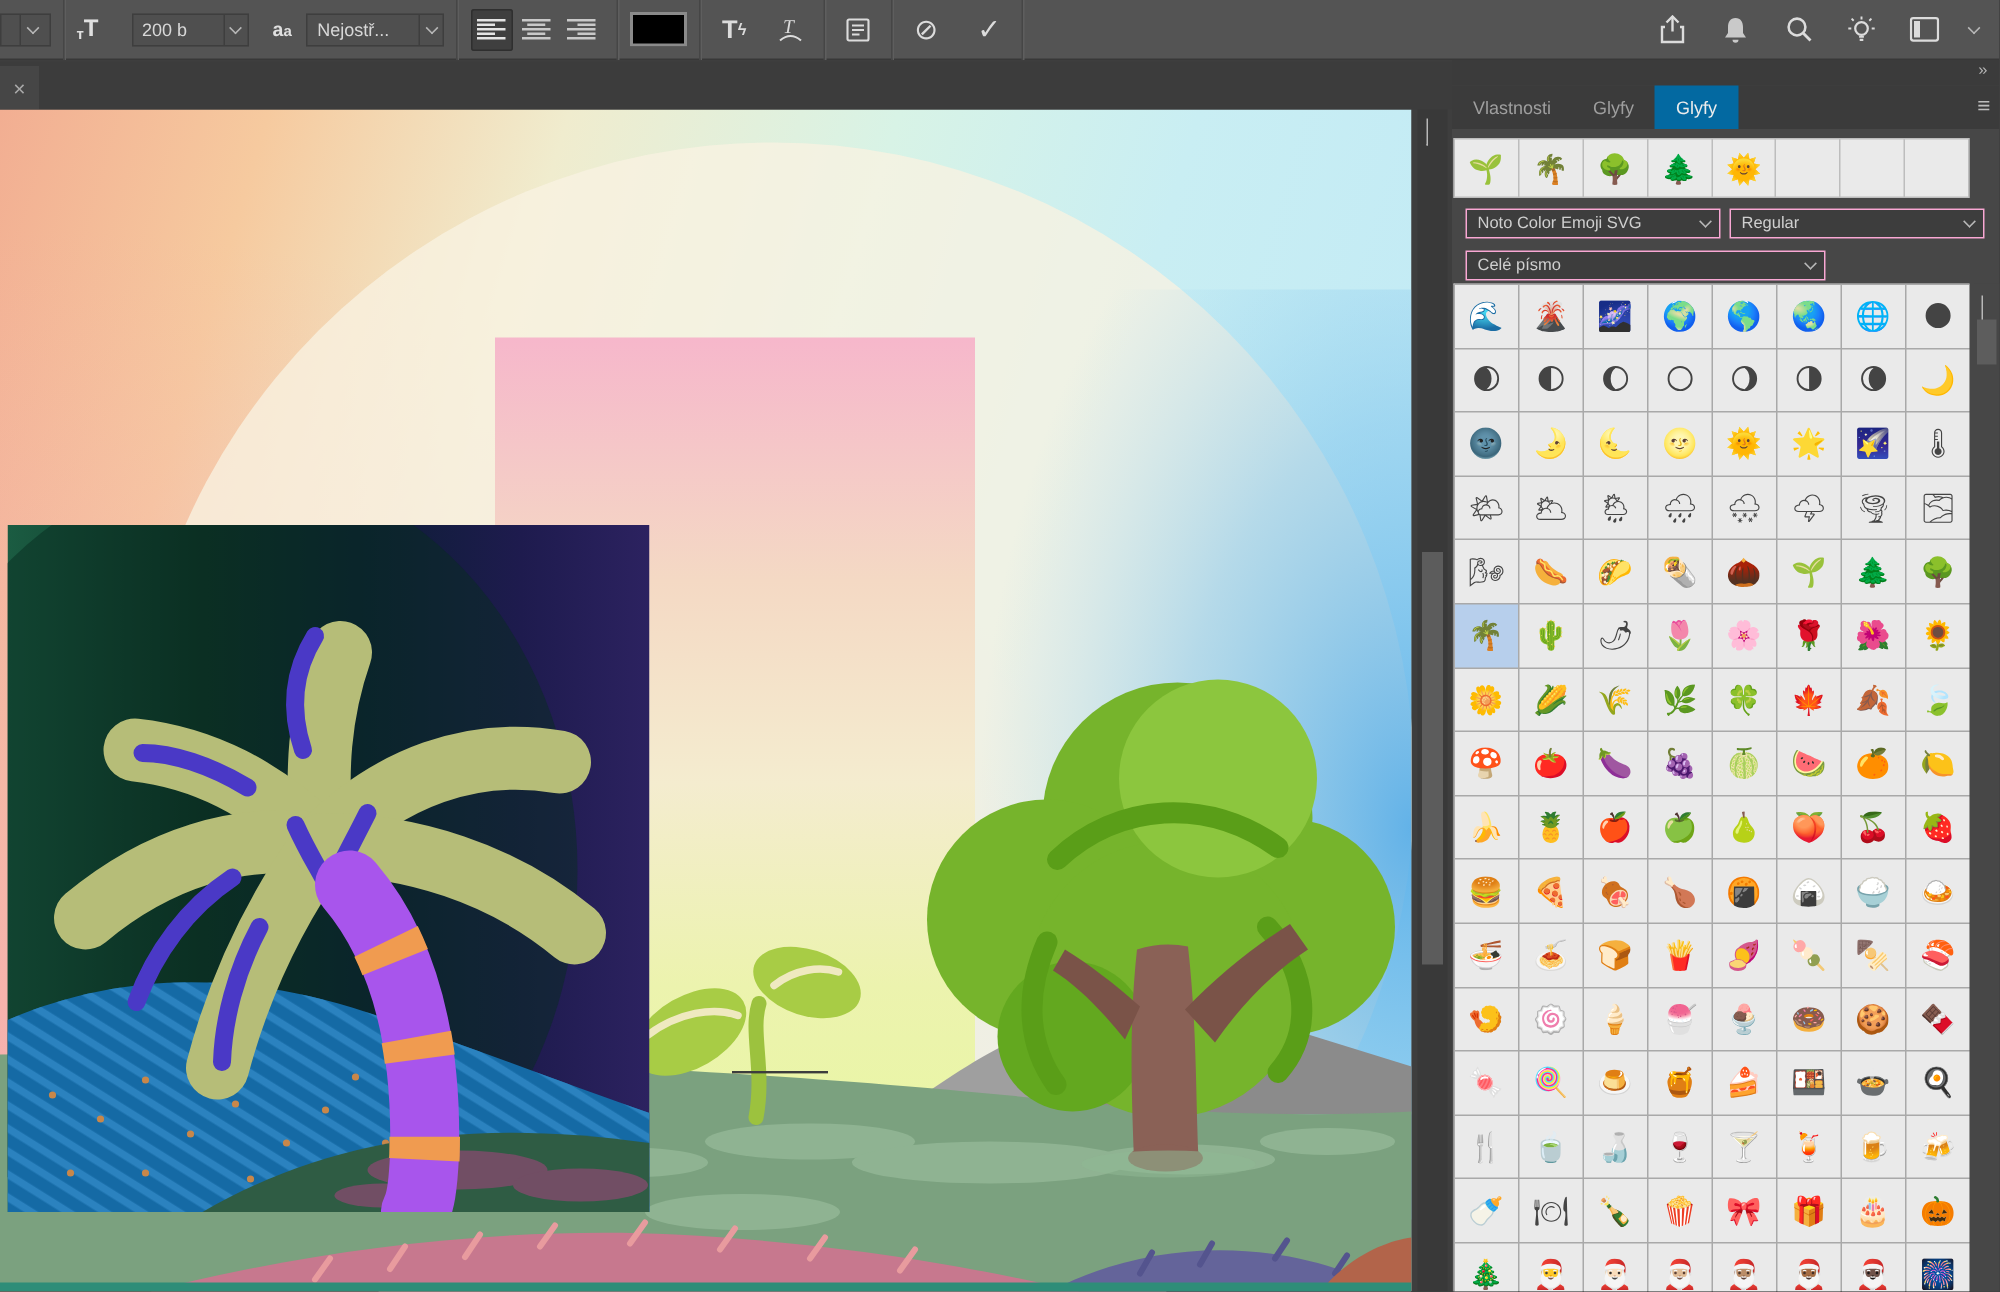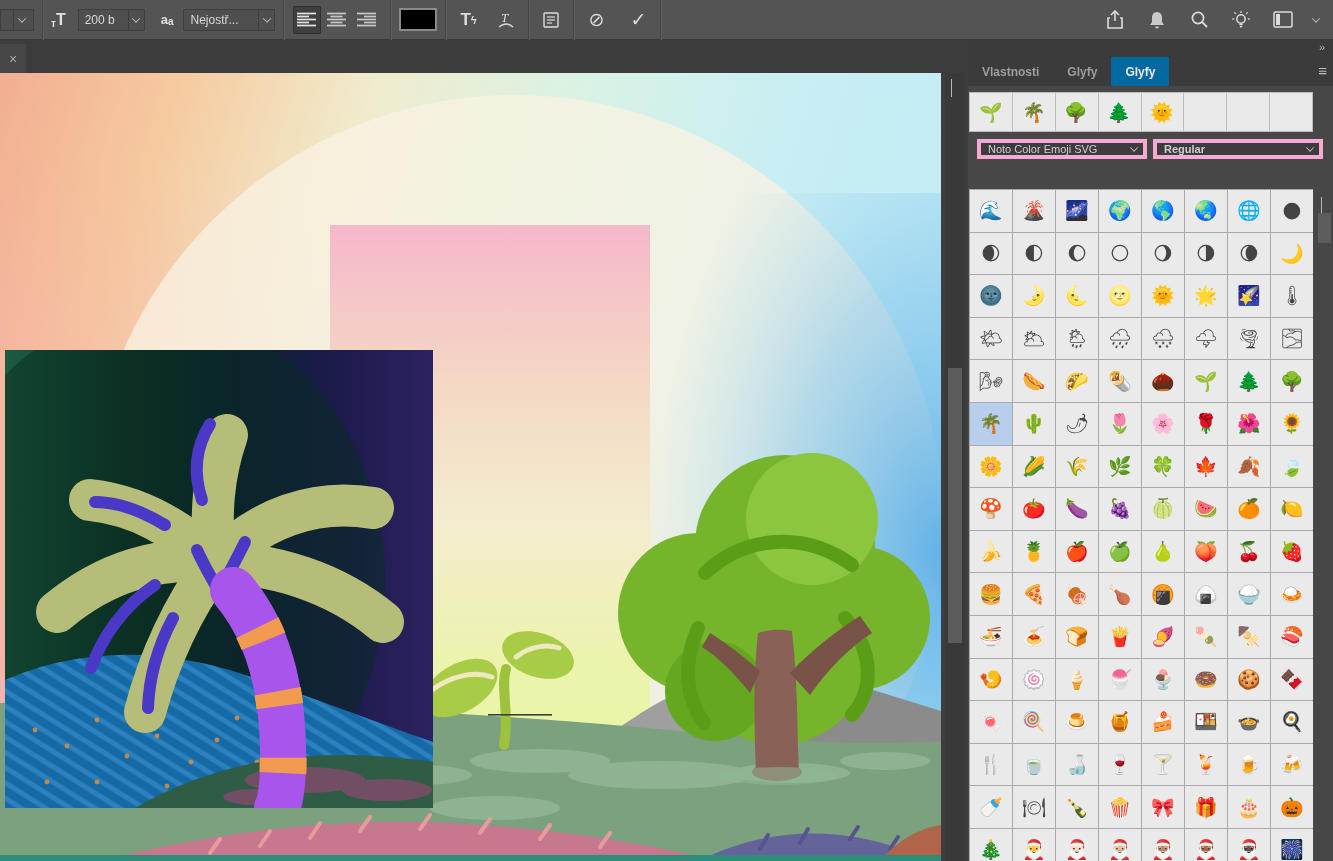--- a/index.html
+++ b/index.html
@@ -45,35 +45,35 @@
   .vscroll { position:absolute; left:945px; top:73px; width:20px; height:788px; background:#393939; }
   .vscroll .arrow { position:absolute; left:6px; top:6px; }
   .vscroll .thumb { position:absolute; left:3px; top:295px; width:14px; height:275px; background:#5c5c5c; }
 
   
   .panel { position:absolute; left:968px; top:40px; width:365px; height:821px; background:#474747; }
   .panel-topstrip { position:absolute; left:0; top:0; width:365px; height:17px; background:#3b3b3b;
                     color:#b5b5b5; font-size:11px; text-align:right; padding-right:8px; line-height:15px; }
   .panel-tabs { position:absolute; left:0; top:17px; width:365px; height:29px; background:#3b3b3b;
                 display:flex; align-items:stretch; font-size:12px; }
-  .ptab { padding:0 14px; display:flex; align-items:center; color:#9e9e9e; font-weight:bold; }
+  .ptab { padding:0 14px; display:flex; align-items:center; color:#9e9e9e; font-weight:normal; }
   .ptab.active { background:#0369a1; color:#ececec; }
   .panel-menu { position:absolute; right:6px; top:22px; color:#bdbdbd; font-size:15px; }
 
   .recent-row { position:absolute; left:1px; top:52px; width:344px; height:40px;
                 display:grid; grid-template-columns:repeat(8,1fr); gap:1px;
                 background:#bdbdbd; border:1px solid #bdbdbd; }
   .recent-row .gcell { height:100%; }
 
-  .pfield { position:absolute; background:#3d3d3d; border:4px solid #f9a8d4; height:20px;
+  .pfield { position:absolute; background:#3d3d3d; border:1px solid #f9a8d4; height:20px;
             color:#cfcfcf; font-size:11px; display:flex; align-items:center; }
   .pfield .val { flex:1; padding:0 7px; white-space:nowrap; overflow:hidden; }
   .pfield .chevbox { width:18px; display:flex; align-items:center; justify-content:center; }
   #fontFamilyField { left:9px; top:99px; width:170px; }
-  #fontStyleField  { left:185px; top:99px; width:170px;font-weight:bold; }
+  #fontStyleField  { left:185px; top:99px; width:170px; }
   #glyphRangeField { left:9px; top:127px; width:240px; }
 
   .glyph-grid { position:absolute; left:1px; top:149px; width:344px; height:672px;
                 display:grid; grid-template-columns:repeat(8,1fr); grid-auto-rows:41.6px; gap:1px;
                 background:#a9a9a9; border-left:1px solid #a9a9a9; border-top:1px solid #a9a9a9;
                 overflow:hidden; }
   .gcell { background:#eaeaea; display:flex; align-items:center; justify-content:center;
            font-family:"DejaVu Sans", sans-serif; font-size:19px; color:#444; overflow:hidden; }
   .gcell.sel { background:#b7cfec; }
 
@@ -94,21 +94,21 @@
             <span class="chev"></span>
           </span>
       </div>
     </div>
     <div class="tb-sep"></div>
     <div class="tb-group">
       <span class="ticon">
           <span class="small">т</span>
           <span class="big">T</span>
         </span>
-      <div class="field" style="width:67px; margin-left:12px;">
+      <div class="field" style="width:78px; margin-left:22px;">
         <span class="val">200 b</span>
         <span class="chevbox" style="margin-left:auto;">
             <span class="chev"></span>
           </span>
       </div>
     </div>
     <div class="tb-group">
       <span class="ticon">
           <span class="big" style="font-size:13px;">a</span>
           <span class="small">a</span>
@@ -427,20 +427,26 @@
       </div>
 
     <div class="pfield" id="fontFamilyField">
       <span class="val">Noto Color Emoji SVG</span>
       <span class="chevbox">
           <span class="chev"></span>
         </span>
     </div>
     <div class="pfield" id="fontStyleField">
       <span class="val">Regular</span>
+      <span class="chevbox">
+          <span class="chev"></span>
+        </span>
+    </div>
+    <div class="pfield" id="glyphRangeField">
+      <span class="val">Celé písmo</span>
       <span class="chevbox">
           <span class="chev"></span>
         </span>
     </div>
 
     <div class="glyph-grid" id="glyphGrid">
         <div class="gcell">🌊</div>
         <div class="gcell">🌋</div>
         <div class="gcell">🌌</div>
         <div class="gcell">🌍</div>

